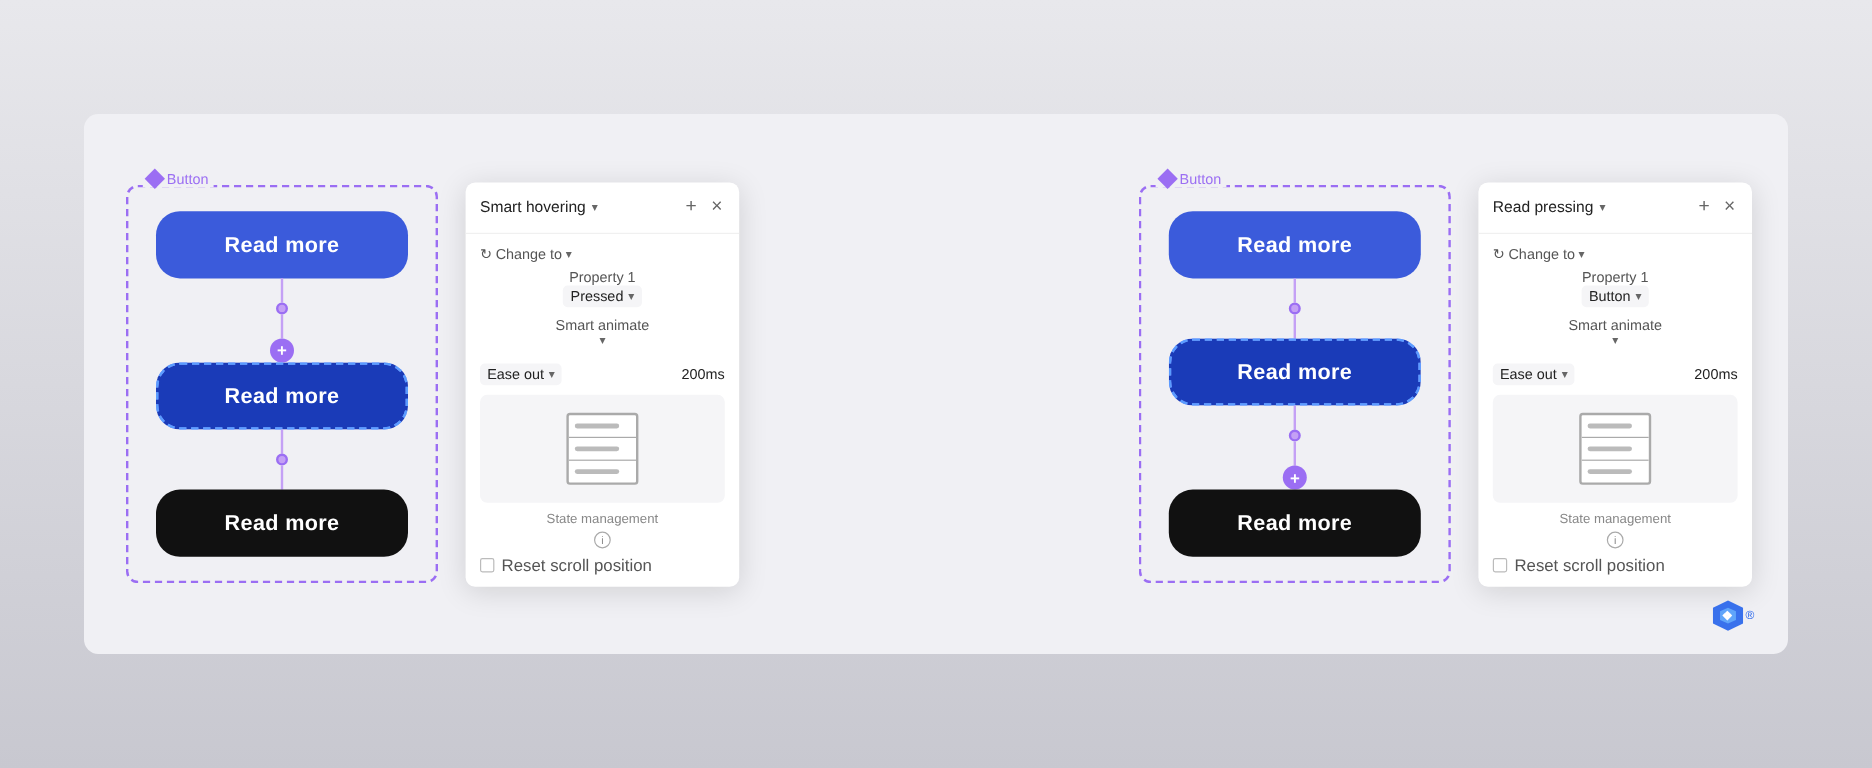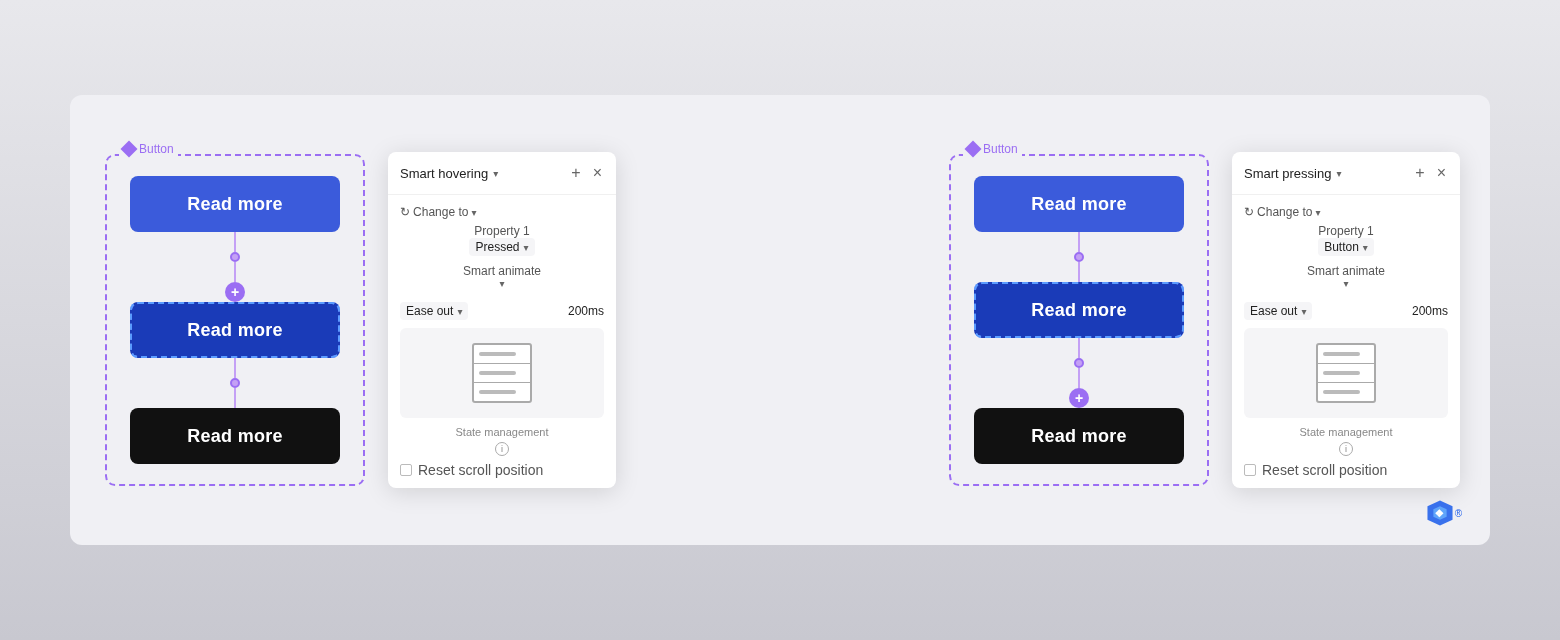--- a/index.html
+++ b/index.html
@@ -61,21 +61,21 @@
       height: 12px;
       background: #9b6ef3;
       transform: rotate(45deg);
       display: inline-block;
       flex-shrink: 0;
     }
 
     .btn-read-more {
       width: 210px;
       height: 56px;
-      border-radius: 8px;
+      border-radius: 20px;
       display: flex;
       align-items: center;
       justify-content: center;
       font-size: 18px;
       font-weight: 700;
       color: #fff;
       cursor: pointer;
       border: none;
       letter-spacing: 0.3px;
     }
@@ -422,21 +422,21 @@
             <div class="connector-plus">+</div>
           </div>
 
           <button class="btn-read-more btn-pressed">Read more</button>
         </div>
       </div>
 
       <div class="hover-panel">
         <div class="panel-header">
           <div class="panel-header-left">
-            <span>Smart pressing</span>
+            <span>Read pressing</span>
             <span class="chevron-down">▾</span>
           </div>
           <div class="panel-header-right">
             <button class="icon-btn">+</button>
             <button class="icon-btn">×</button>
           </div>
         </div>
         <div class="panel-body">
           <div class="section-label">
             <span class="refresh-icon">↻</span>

